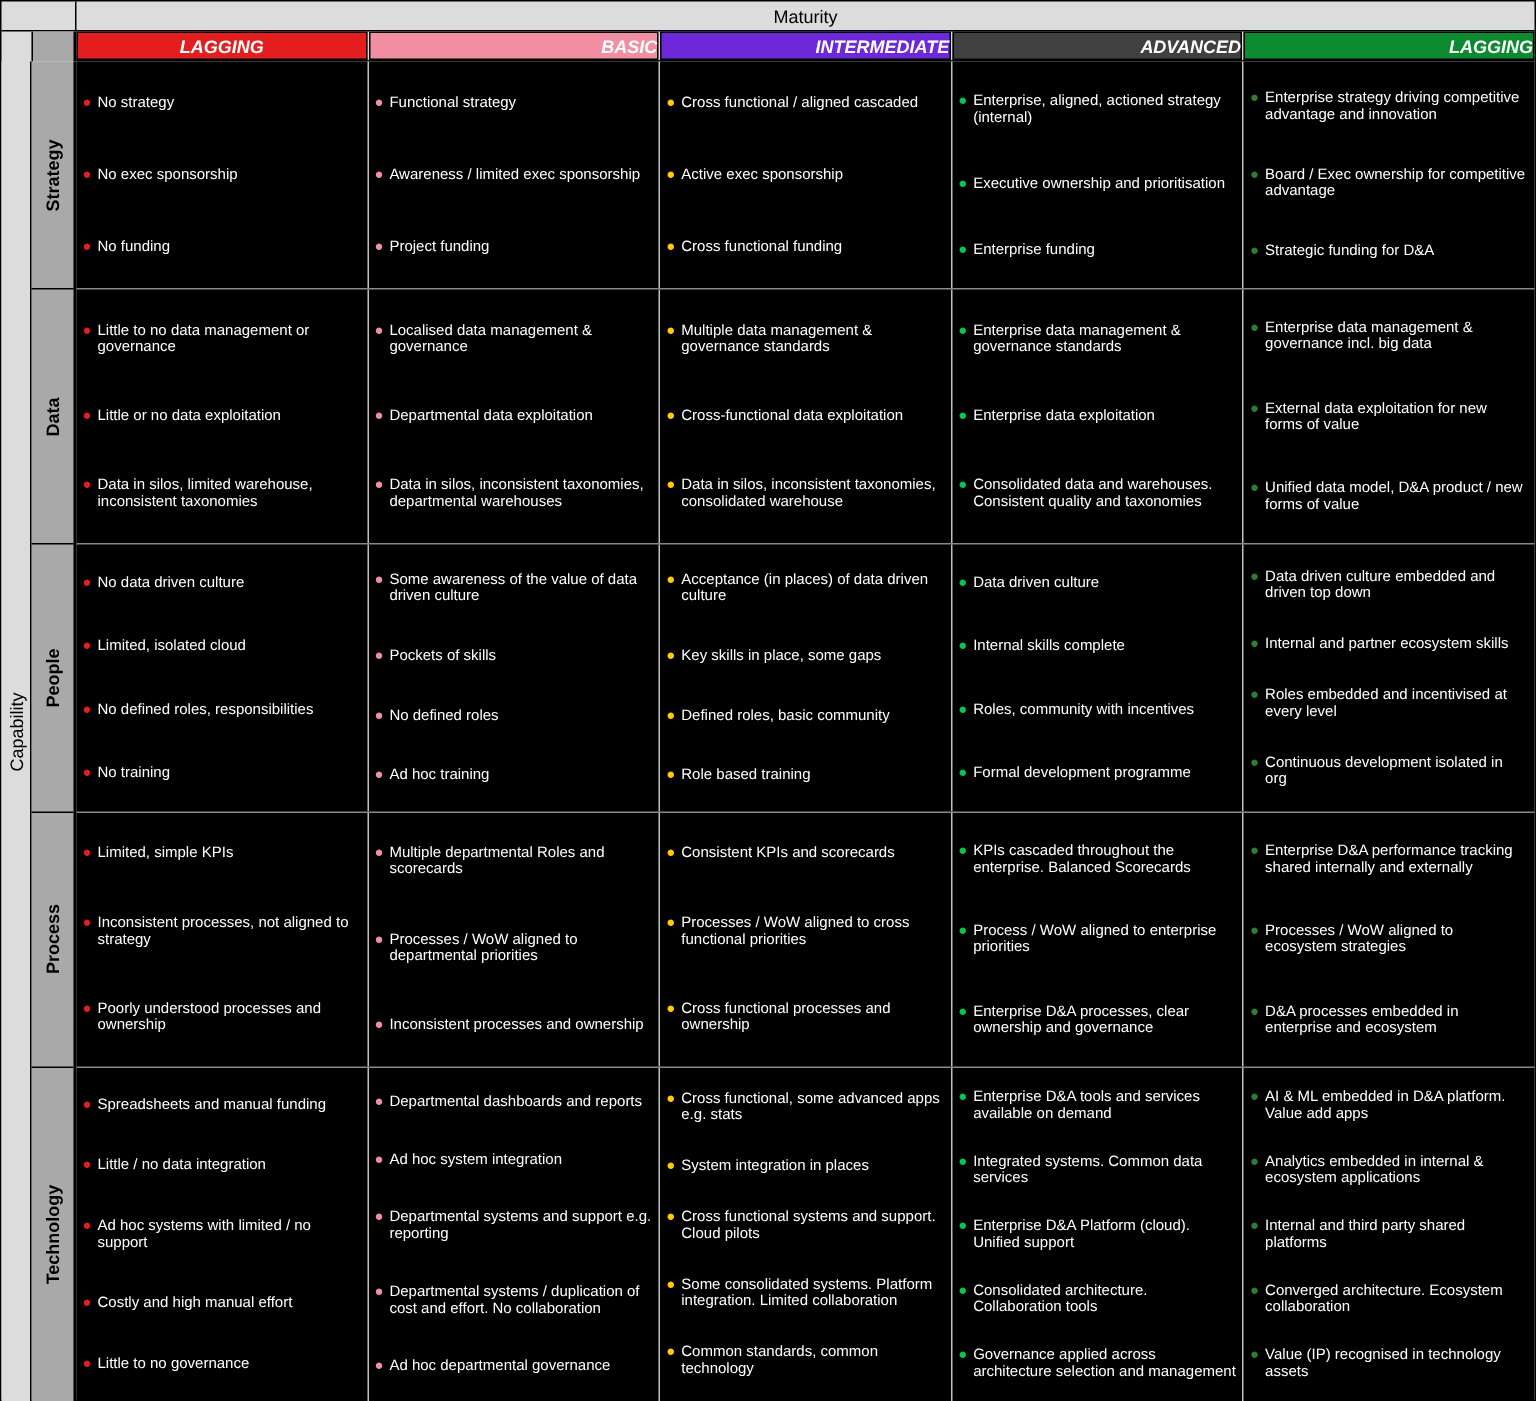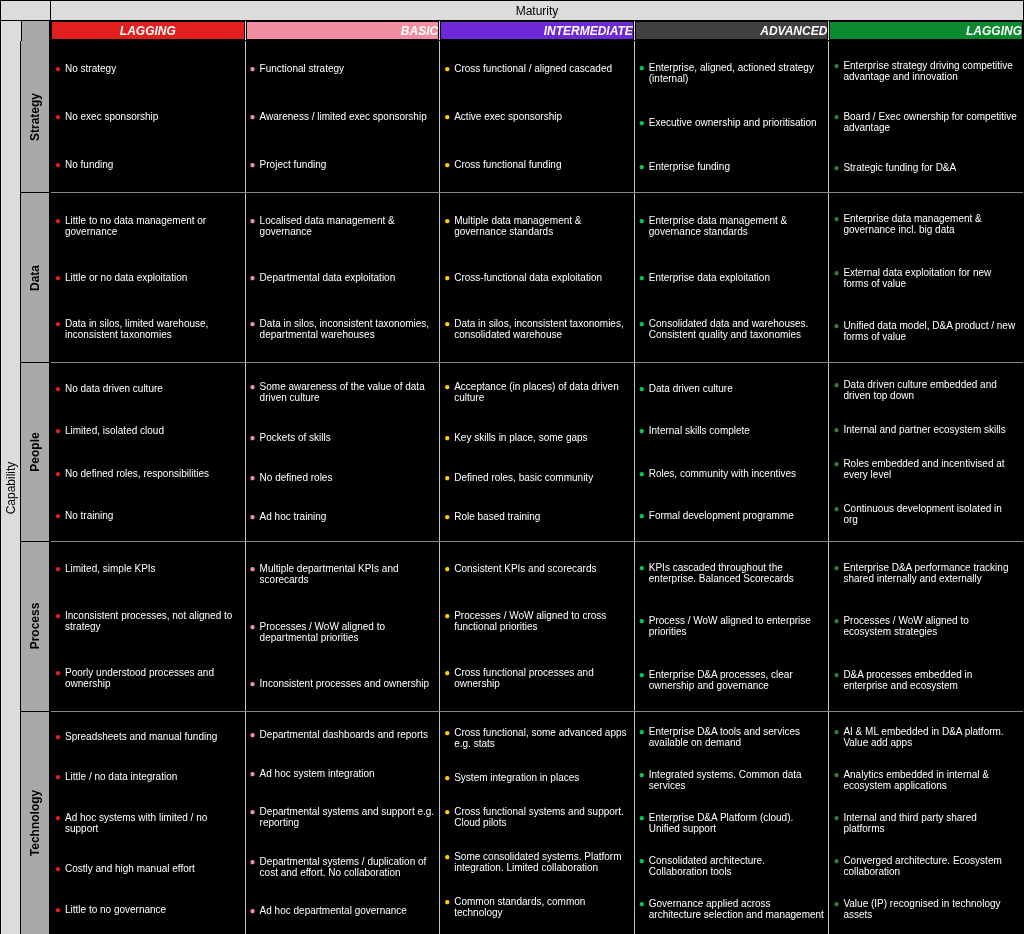--- a/index.html
+++ b/index.html
@@ -461,21 +461,21 @@
               <span class="item-text">Inconsistent processes, not aligned to strategy</span>
             </div>
             <div class="item-line">
               <span class="bullet">●</span>
               <span class="item-text">Poorly understood processes and ownership</span>
             </div>
           </div>
           <div class="matrix-cell c1">
             <div class="item-line">
               <span class="bullet">●</span>
-              <span class="item-text">Multiple departmental KPIs and scorecards</span>
+              <span class="item-text">Multiple departmental Roles and scorecards</span>
             </div>
             <div class="item-line">
               <span class="bullet">●</span>
               <span class="item-text">Processes / WoW aligned to departmental priorities</span>
             </div>
             <div class="item-line">
               <span class="bullet">●</span>
               <span class="item-text">Inconsistent processes and ownership</span>
             </div>
           </div>

